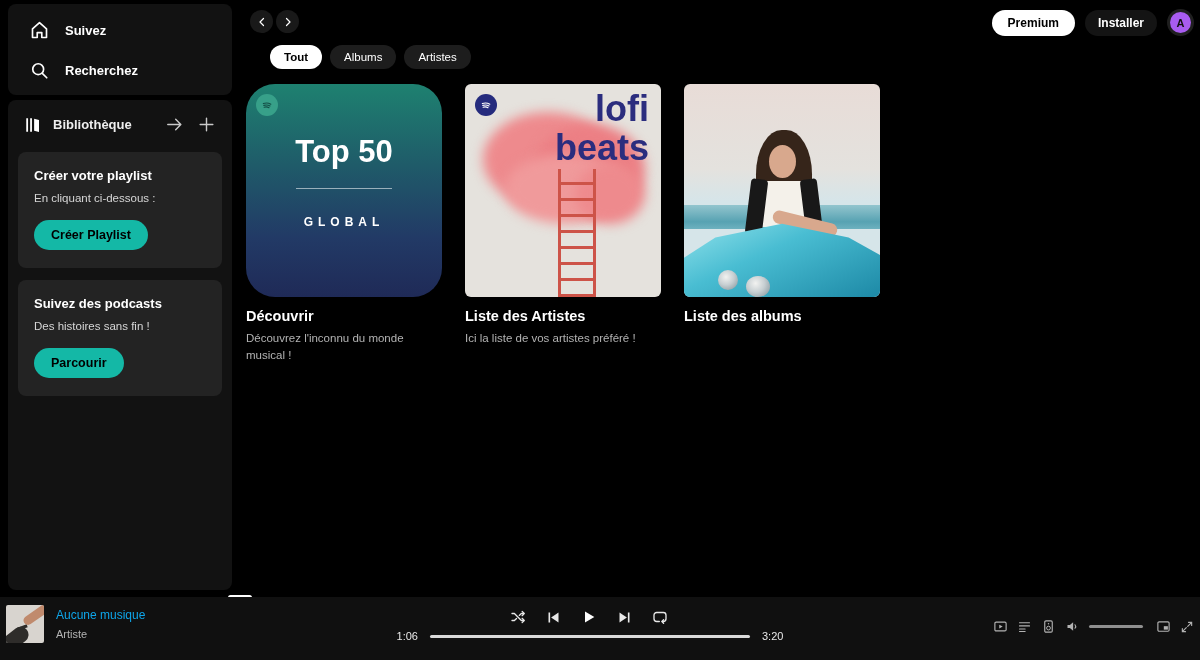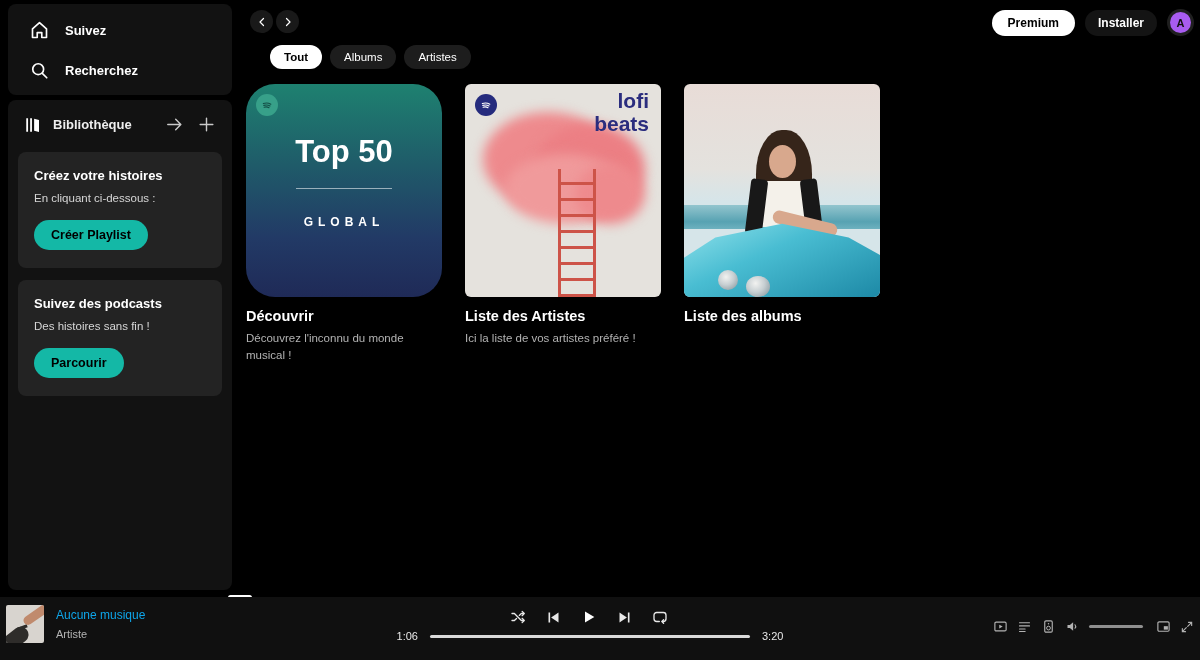--- a/index.html
+++ b/index.html
@@ -43,21 +43,21 @@
 
   
   .art-top50 { background:linear-gradient(180deg,#1e8170 0%,#1f5b69 38%,#223a66 72%,#1f2a57 100%);border-radius:29px; }
   .t50-line1 { position:absolute; top:50px; left:0; width:100%; text-align:center; color:#fff; font-size:31px; font-weight:bold; }
   .t50-div { position:absolute; top:104px; left:50px; width:96px; height:1px; background:rgba(255,255,255,.55); }
   .t50-line2 { position:absolute; top:131px; left:0; width:100%; text-align:center; color:#fff; font-size:12px; font-weight:bold; letter-spacing:5px; }
 
   
   .art-lofi { background:#e5e2dd; }
   .blob { position:absolute; border-radius:50%; filter:blur(6px); }
-  .lofi-text { position:absolute; top:6px; right:12px; text-align:right; color:#2b2d7e; font-weight:bold; font-size:21px; line-height:1.08; }
+  .lofi-text { position:absolute; top:6px; right:12px; text-align:right; color:#2b2d7e; font-weight:bold; font-size:36px; line-height:1.08; }
   .ladder { position:absolute; left:93px; bottom:0; width:38px; height:128px; border-left:3px solid #cd5348; border-right:3px solid #cd5348; background:repeating-linear-gradient(180deg, rgba(0,0,0,0) 0 13px, #cd5348 13px 16px); }
 
   
   .art-photo { background:linear-gradient(180deg,#e8dcd7 0%,#e4e2de 40%,#d6e5e9 55%); }
   .sea { position:absolute; top:57%; left:0; width:100%; height:11%; background:linear-gradient(180deg,#93c5ce 0%,#57a2b2 70%,#6db1bf 100%); }
   .hood { position:absolute; bottom:0; left:0; width:100%; height:41%; background:linear-gradient(155deg,#9fe9f0 0%,#49bdd2 45%,#1d89a6 100%); clip-path:polygon(0 55%, 16% 32%, 50% 16%, 84% 32%, 100% 52%, 100% 100%, 0 100%); }
   .headlight { position:absolute; border-radius:50%; background:radial-gradient(circle at 40% 35%,#f2f2f0 0%,#c7cfd2 45%,#7d8f96 100%); }
   .hair { position:absolute; left:72px; top:46px; width:56px; height:96px; background:#36251a; border-radius:46% 46% 42% 42%; }
   .face { position:absolute; left:85px; top:61px; width:27px; height:33px; background:#d8a88d; border-radius:50%; }
   .shirt { position:absolute; left:69px; top:97px; width:62px; height:46px; background:#f4f1ea; border-radius:12px 12px 4px 4px; }
@@ -123,21 +123,21 @@
       </span>
       <span>
         <svg width="19" height="19" viewBox="0 0 24 24">
             <path d="M12 4v16M4 12h16" fill="none" stroke="#c9c9c9" stroke-width="1.8" stroke-linecap="round"></path>
           </svg>
       </span>
     </span>
   </div>
 
   <div class="side-card">
-    <div class="t">Créez votre histoires</div>
+    <div class="t">Créer votre playlist</div>
     <div class="s">En cliquant ci-dessous :</div>
     <button class="pill-btn">Créer Playlist</button>
   </div>
 
   <div class="side-card" style="margin-top:12px">
     <div class="t">Suivez des podcasts</div>
     <div class="s">Des histoires sans fin !</div>
     <button class="pill-btn">Parcourir</button>
   </div>
 </div>

